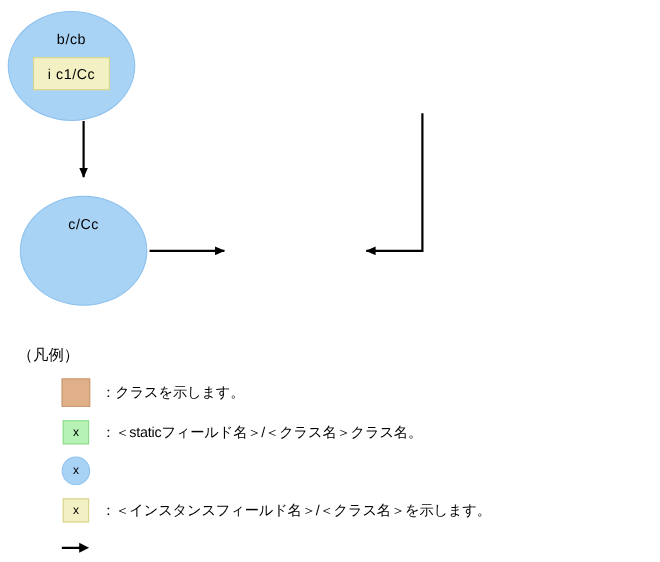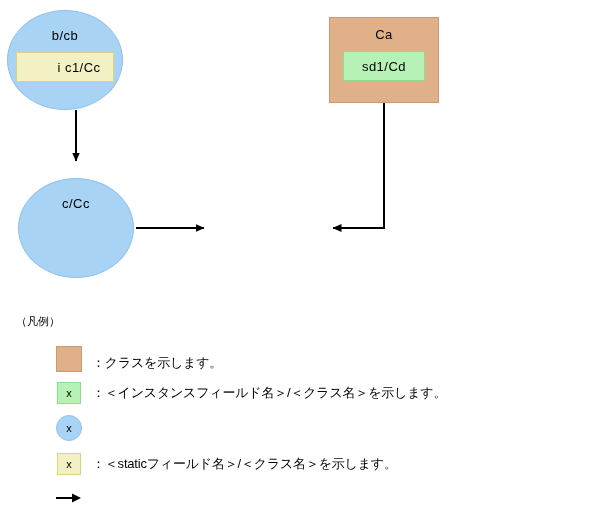--- a/index.html
+++ b/index.html
@@ -55,21 +55,20 @@
   .field-box {
     background: #f3f1c4;
     border: 1px solid #d8d48a;
     font-size: 13px;
     line-height: 1;
     white-space: nowrap;
     display: flex;
     align-items: center;
     justify-content: center;
     letter-spacing: .5px;
-    padding-left: 28px;
   }
 
   
   .class-node {
     background: #e0b088;
     border: 1px solid #c99a73;
     display: flex;
     flex-direction: column;
     align-items: center;
   }
@@ -96,21 +95,21 @@
     position: absolute;
     left: 0;
     top: 300px;
     width: 600px;
     height: 211px;
   }
   #legend-heading {
     position: absolute;
     left: 16px;
     top: 14px;
-    font-size: 11px;
+    font-size: 14px;
     white-space: nowrap;
   }
   .legend-row {
     position: absolute;
     left: 56px;
     display: flex;
     align-items: center;
     height: 30px;
   }
   .legend-swatch {
@@ -200,64 +199,58 @@
     <div class="field-box" style="width:68px; height:28px; margin-top:10px;">
       <span>i c1/Cc</span>
     </div>
   </div>
 
   <div class="node instance-node" style="left:18px; top:178px; width:116px; height:100px; padding-top:18px;justify-content:space-between;">
     <div class="instance-title">c/Cc</div>
   </div>
 
 
-  <div class="node class-node" style="left:329px; top:17px; width:110px; height:86px; padding-top:10px;">
-    <div class="class-title">Ca</div>
-    <div class="static-field-box" style="width:80px; height:28px; margin-top:10px;">
-      <span>sd1/Cd</span>
-    </div>
-  </div>
 
 </div>
 
 <div id="legend">
 
   <div id="legend-heading">（凡例）</div>
 
-  <div class="legend-row" style="top:42px;align-items:flex-end;">
+  <div class="legend-row" style="top:42px;">
     <div class="legend-swatch">
       <div class="sw-class"></div>
     </div>
     <div class="legend-text">：クラスを示します。</div>
   </div>
 
   <div class="legend-row" style="top:78px;">
     <div class="legend-swatch">
       <div class="sw-static">
         <span>x</span>
       </div>
     </div>
-    <div class="legend-text">：＜インスタンスフィールド名＞/＜クラス名＞を示します。</div>
+    <div class="legend-text">：＜staticフィールド名＞/＜クラス名＞クラス名。</div>
   </div>
 
   <div class="legend-row" style="top:113px;">
     <div class="legend-swatch">
       <div class="sw-instance">
         <span>x</span>
       </div>
     </div>
   </div>
 
   <div class="legend-row" style="top:149px;">
     <div class="legend-swatch">
       <div class="sw-ifield">
         <span>x</span>
       </div>
     </div>
-    <div class="legend-text">：＜staticフィールド名＞/＜クラス名＞を示します。</div>
+    <div class="legend-text">：＜インスタンスフィールド名＞/＜クラス名＞を示します。</div>
   </div>
 
   <div class="legend-row" style="top:183px;">
     <div class="legend-swatch">
       <div class="sw-arrow">
         <svg width="26" height="12" viewBox="0 0 26 12">
           <path d="M0,6 L17,6" stroke="#000000" stroke-width="2" fill="none"></path>
           <path d="M16,1.5 L25,6 L16,10.5 z" fill="#000000"></path>
         </svg>
       </div>

